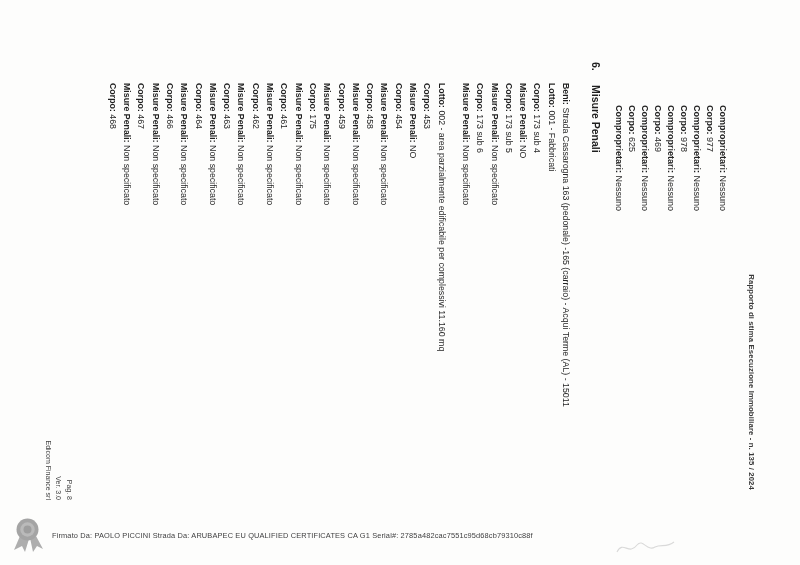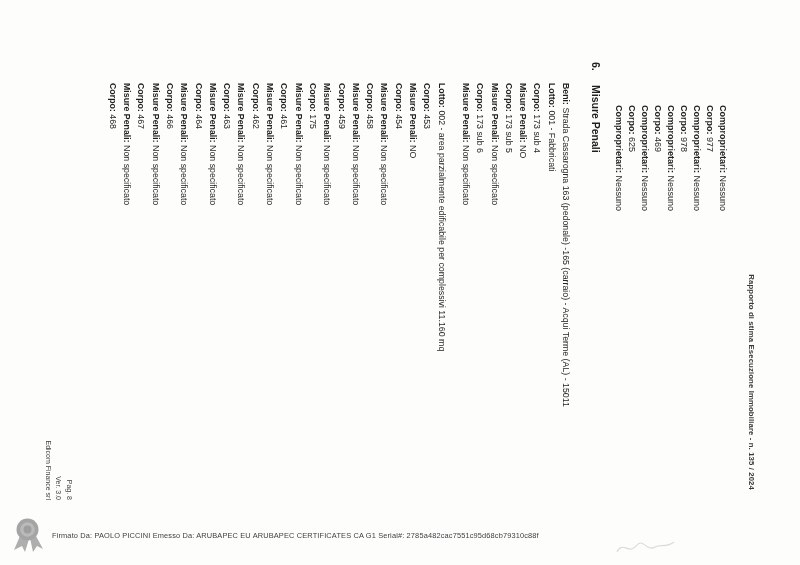--- a/index.html
+++ b/index.html
@@ -130,18 +130,18 @@
 
   </div>
 
   <svg class="seal" width="30" height="36" viewBox="0 0 30 36">
     <polygon points="7,19 1,33 9,29 12,35 16,22" fill="#9b9b9b"></polygon>
     <polygon points="17,21 20,35 24,29 30,32 23,19" fill="#9b9b9b"></polygon>
     <circle cx="14.5" cy="12.5" r="11" fill="#8f8f8f"></circle>
     <circle cx="14.5" cy="12.5" r="7.2" fill="#aaaaaa"></circle>
     <circle cx="14.5" cy="12.5" r="4" fill="#878787"></circle>
   </svg>
-  <div class="sig-text">Firmato Da: PAOLO PICCINI Emesso Da: ARUBAPEC EU ARUBAPEC CERTIFICATES CA G1 Serial#: 2785a482cac7551c95d68cb79310c88f</div>
+  <div class="sig-text">Firmato Da: PAOLO PICCINI Strada Da: ARUBAPEC EU QUALIFIED CERTIFICATES CA G1 Serial#: 2785a482cac7551c95d68cb79310c88f</div>
   <svg class="squiggle" width="62" height="22" viewBox="0 0 62 22">
     <path d="M2,16 C8,4 14,20 22,9 C28,2 32,16 40,11 C46,8 52,12 59,6" fill="none" stroke="#bdbdbd" stroke-width="1.1"></path>
   </svg>
 
 </div>
 
 </body></html>

